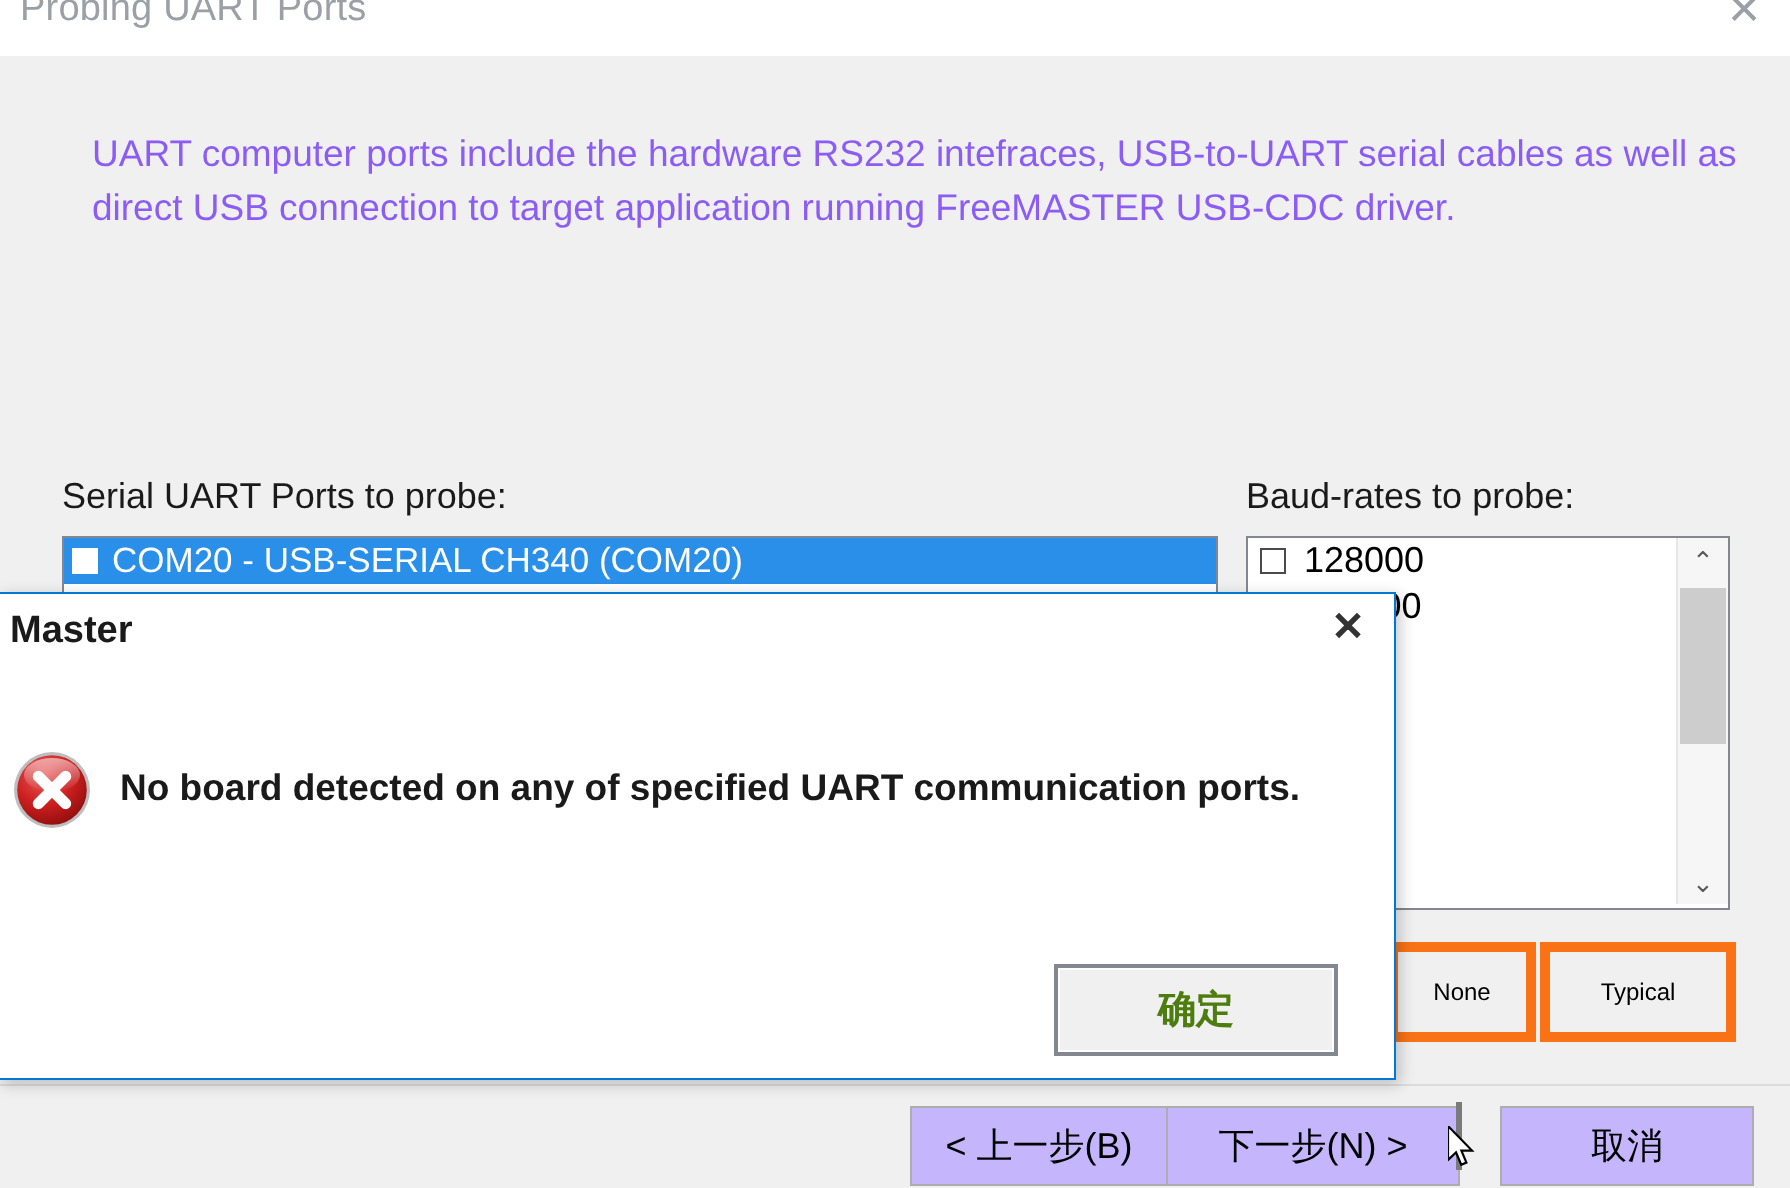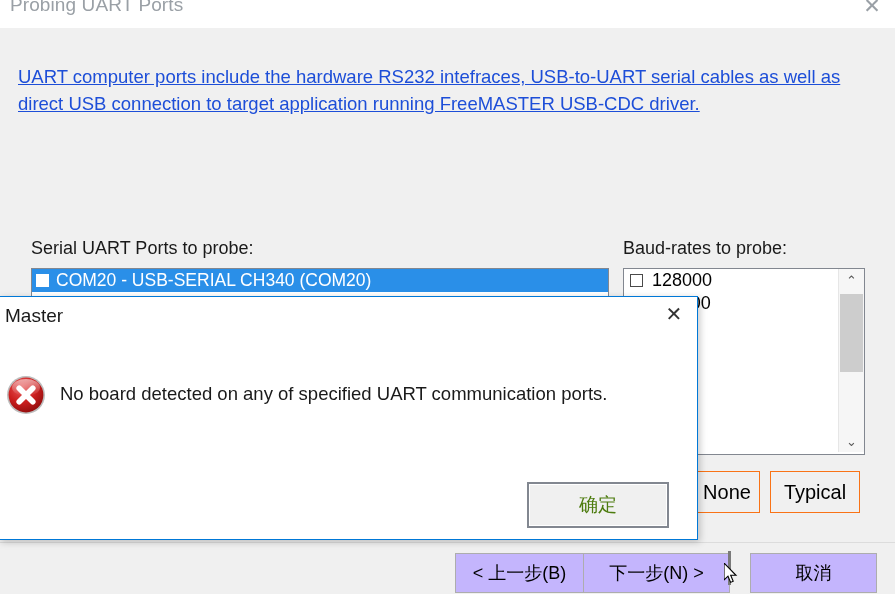--- a/index.html
+++ b/index.html
@@ -57,26 +57,25 @@
   #content-panel {
     position: absolute;
     left: 0; top: 28px;
     width: 895px;
     height: 514px;
     background: #f0f0f0;
   }
 
   .para {
     position: absolute;
-    left: 18px;
+    left: 46px;
     width: 830px;
     font-size: 18.5px;
-    color: #1d4ed8;
+    color: #8b5cf6;
     line-height: 27px;
-    text-decoration: underline;
   }
   #intro-para-1 { top: 35px; }
   #intro-para-2 { top: 108px; }
 
   
   .list-label {
     position: absolute;
     font-size: 18px;
     color: #1a1a1a;
     white-space: nowrap;
@@ -179,22 +178,22 @@
     left: 1px; top: 25px;
     width: 23px; height: 78px;
     background: #cdcdcd;
     cursor: default;
   }
 
   
   .side-btn {
     position: absolute;
     background: #f0f0f0;
-    border: 1px solid #f97316;
-    font-size: 20px;
+    border: 5px solid #f97316;
+    font-size: 12px;
     color: #000000;
     display: flex;
     align-items: center;
     justify-content: center;
     cursor: default;
   }
   #btn-none    { left: 694px; top: 443px; width: 64px; height: 40px; }
   #btn-typical { left: 770px; top: 443px; width: 88px; height: 40px; }
 
   
@@ -243,20 +242,21 @@
 
   
   #modal-dialog {
     position: absolute;
     left: -1px; top: 296px;
     width: 699px; height: 244px;
     background: #ffffff;
     border: 1px solid #0078d7;
     box-sizing: border-box;
     box-shadow: 2px 2px 7px rgba(0,0,0,0.22);
+    font-weight: bold;
   }
   #modal-titlebar {
     position: absolute;
     left: 0; top: 0;
     width: 697px; height: 40px;
   }
   #modal-title {
     position: absolute;
     left: 5px; top: 8px;
     font-size: 19px;

